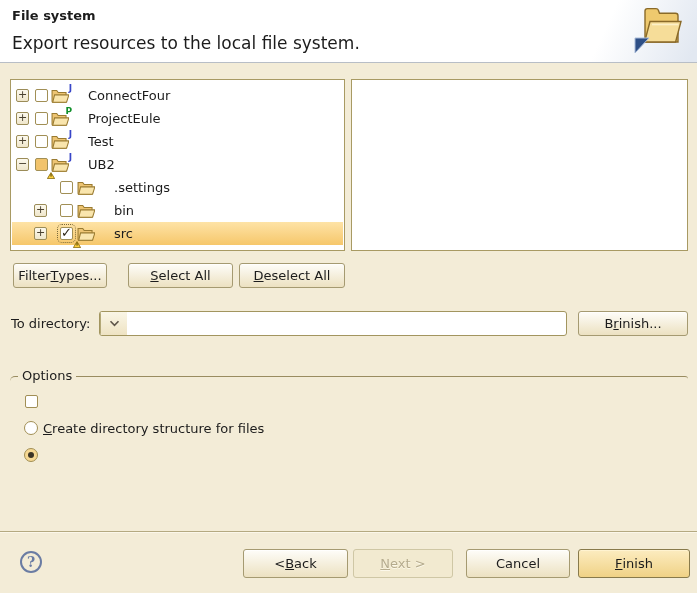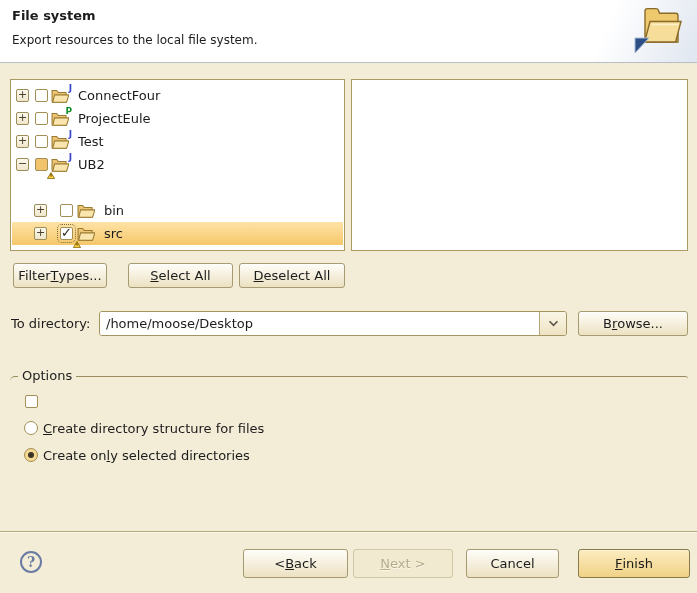--- a/index.html
+++ b/index.html
@@ -6,21 +6,21 @@
   body{
     width:697px;height:593px;position:relative;overflow:hidden;
     background:#f3ecd7;color:#1c1c1c;
     font-family:"DejaVu Sans","Liberation Sans",sans-serif;font-size:13px;
     -webkit-font-smoothing:antialiased;
   }
   
   .header{position:absolute;left:0;top:0;width:697px;height:62px;background:#ffffff;border-bottom:1px solid #b8bec6;}
   .banner-bg{position:absolute;right:0;top:0;width:150px;height:62px;background:linear-gradient(115deg,#ffffff 40%,#e2e8f1 95%);}
   .hdr-title{position:absolute;left:12px;top:8px;font-weight:bold;font-size:13px;}
-  .hdr-sub{position:absolute;left:12px;top:33px;font-size:12px;}
+  .hdr-sub{position:absolute;left:12px;top:33px;font-size:17px;}
   .banner-icon{position:absolute;right:10px;top:4px;width:56px;height:56px;}
   
   .tree-panel{position:absolute;left:10px;top:79px;width:335px;height:172px;background:#ffffff;border:1px solid #a89a63;box-sizing:border-box;}
   .preview-panel{position:absolute;left:351px;top:79px;width:337px;height:172px;background:#ffffff;border:1px solid #a89a63;box-sizing:border-box;}
   
   .tree-row{position:absolute;left:1px;right:1px;height:23px;display:flex;align-items:center;}
   .tree-row.selected{background:linear-gradient(#fee3a6,#f6c76b);}
   .expander{flex:0 0 auto;width:13px;height:13px;box-sizing:border-box;border:1px solid #9b8c58;border-radius:2px;
     background:linear-gradient(#fcf9ee,#efe6cb);font-size:11px;line-height:10px;text-align:center;color:#4a4130;margin-left:4px;}
   .expander.hidden{visibility:hidden;}
@@ -29,21 +29,21 @@
   .lvl1 .cb{margin-left:13px;}
   .cb.partial{background:#f1c36c;}
   .cb .mark{position:absolute;left:0px;top:-3px;font-size:13px;font-weight:bold;color:#2b2417;}
   .cb.focus{outline:1px dotted #7a6a3a;outline-offset:2px;}
   .ticon{flex:0 0 auto;width:18px;height:15px;margin-left:3px;position:relative;}
   .lvl1 .ticon{margin-left:4px;}
   .dec{position:absolute;top:-5px;right:-3px;font-style:normal;font-weight:bold;font-size:9px;
     text-shadow:0 0 2px #fff,0 0 2px #fff,0 0 2px #fff;}
   .dec.j{color:#3846c8;} .dec.p{color:#0f8f2a;}
   .warn{position:absolute;bottom:-2px;left:-4px;width:8px;height:7px;}
-  .tlabel{margin-left:9px;font-size:13px;white-space:nowrap;}
+  .tlabel{margin-left:19px;font-size:13px;white-space:nowrap;}
   
   .btn{position:absolute;height:25px;box-sizing:border-box;border:1px solid #a59a71;border-radius:3px;
     background:linear-gradient(#fefdf9,#ece1c1);box-shadow:inset 0 1px 0 rgba(255,255,255,.7);
     display:flex;align-items:center;justify-content:center;font-size:13px;color:#1c1c1c;cursor:default;white-space:nowrap;}
   .btn .mn{text-decoration:underline;}
   .btn.big{height:29px;}
   .btn.default{border:1px solid #887a4b;background:linear-gradient(#fcecc0,#f0d286);box-shadow:inset 0 1px 0 #fff3d0;}
   .btn.disabled{background:#f2ead0;border:1px solid #cfc7a5;color:#b5ab8d;text-shadow:0 1px 0 #fcf8ea;box-shadow:none;}
   
   .dir-label{position:absolute;left:11px;top:316px;font-size:13px;}
@@ -141,20 +141,30 @@
       <i class="dec j">J</i>
       <span class="warn">
         <svg width="8" height="7" viewBox="0 0 8 7">
             <use href="#warn-glyph"></use>
           </svg>
       </span>
     </span>
     <span class="tlabel">UB2</span>
   </div>
 
+  <div class="tree-row lvl1" style="top:96px">
+    <span class="expander hidden"></span>
+    <span class="cb"></span>
+    <span class="ticon">
+      <svg width="18" height="15" viewBox="0 0 17 14">
+          <use href="#folder-open-glyph"></use>
+        </svg>
+    </span>
+    <span class="tlabel">.settings</span>
+  </div>
 
   <div class="tree-row lvl1" style="top:119px">
     <span class="expander">+</span>
     <span class="cb"></span>
     <span class="ticon">
       <svg width="18" height="15" viewBox="0 0 17 14">
           <use href="#folder-open-glyph"></use>
         </svg>
     </span>
     <span class="tlabel">bin</span>
@@ -191,59 +201,57 @@
   <span class="mn">S</span>
     <span>elect All</span>
 </div>
 <div class="btn" style="left:239px;top:263px;width:106px">
   <span class="mn">D</span>
     <span>eselect All</span>
 </div>
 
 <div class="dir-label">To directory:</div>
 <div class="combo">
-  <input type="text" value="/home/moose/Desktop" style="">
   <div class="drop">
     <svg width="11" height="7" viewBox="0 0 11 7">
       <path d="M1.5,1.2 L5.5,5.4 L9.5,1.2" fill="none" stroke="#5f564a" stroke-width="1.6"></path>
     </svg>
   </div>
 </div>
 <div class="btn" style="left:578px;top:311px;width:110px">
   <span>B</span>
     <span class="mn">r</span>
-    <span>owse...</span>
+    <span>inish...</span>
 </div>
 
 <div class="group">
   <span class="group-title">Options</span>
 
   <span class="optbox" style="top:18px"></span>
 
   <span class="radio" style="top:44px"></span>
   <span class="opt-label" style="top:44px"><span class="mn">C</span><span>reate directory structure for files</span></span>
 
   <span class="radio on" style="top:71px"></span>
-  <span class="opt-label" style="top:71px"><span>Create on</span><span class="mn">l</span><span>y selected directories</span></span>
 </div>
 
 <div class="separator"></div>
 
 <div class="help">
     <span>?</span>
   </div>
 
 <div class="btn big" style="left:243px;top:549px;width:105px">
   <span>&lt; </span>
     <span class="mn">B</span>
     <span>ack</span>
 </div>
 <div class="btn big disabled" style="left:353px;top:549px;width:100px" aria-disabled="true">
   <span class="mn">N</span>
     <span>ext &gt;</span>
 </div>
-<div class="btn big" style="left:466px;top:549px;width:93px">
+<div class="btn big" style="left:466px;top:549px;width:104px">
   <span>Cancel</span>
 </div>
 <div class="btn big default" style="left:578px;top:549px;width:112px">
   <span class="mn">F</span>
     <span>inish</span>
 </div>
 
 </body></html>

